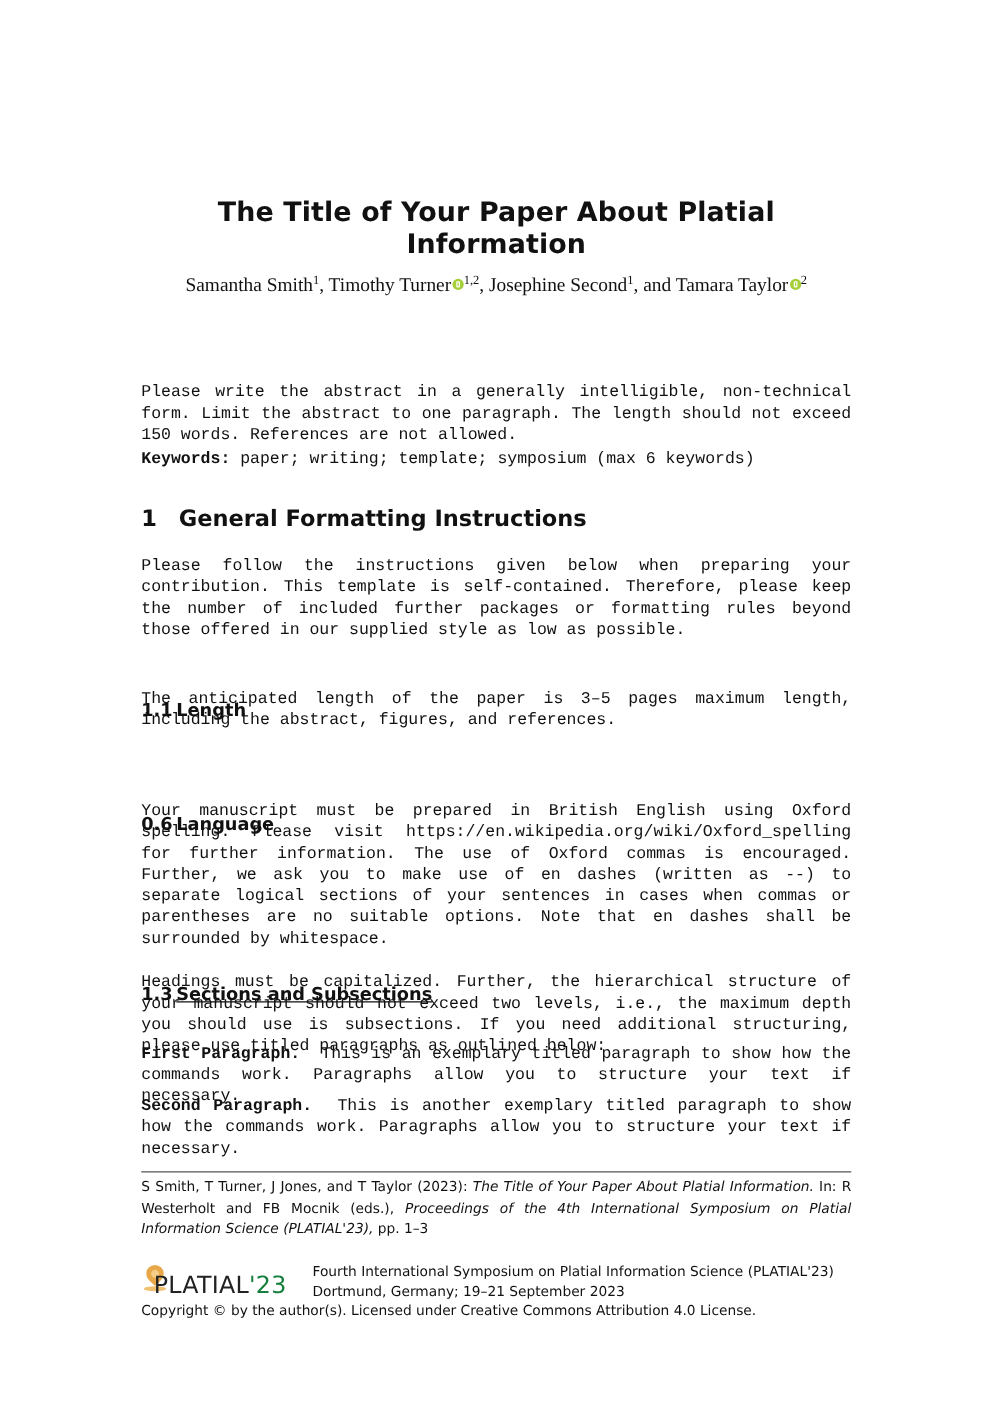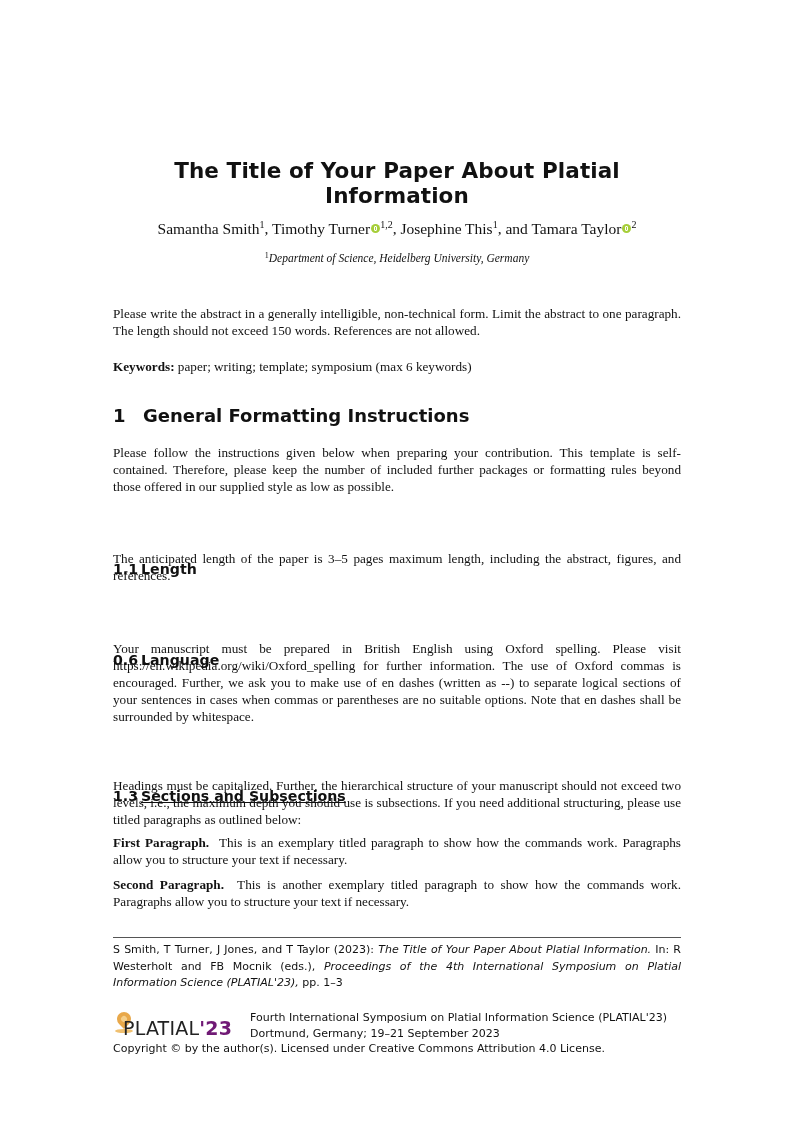--- a/index.html
+++ b/index.html
@@ -6,52 +6,51 @@
   body { width:794px; height:1123px; position:relative; overflow:hidden; color:#111; }
   .page { position:absolute; left:113px; top:0; width:568px; }
   .abs { position:absolute; }
   .title { top:158px; left:0; width:568px; text-align:center; font-family:"DejaVu Sans","Liberation Sans",sans-serif; font-weight:bold; font-size:21.5px; letter-spacing:0.1px; }
   .authors { top:220px; left:0; width:568px; text-align:center; font-family:"Liberation Serif",serif; font-size:15.5px; }
   .authors sup { font-size:10px; vertical-align: 6px; line-height:0; }
   .orcid { display:inline-block; width:9px; height:9px; border-radius:50%; background:#a6ce39; vertical-align:1px; margin-left:1px; position:relative; }
   .orcid::after { content:""; position:absolute; left:3px; top:2px; width:3px; height:5px; border:1px solid #fff; border-radius:1px; box-sizing:border-box; }
   .affils { top:250px; left:0; width:568px; text-align:center; font-family:"Liberation Serif",serif; font-style:italic; font-size:11.5px; line-height:16px; }
   .affils sup { font-style:normal; font-size:8px; vertical-align:4px; line-height:0; }
-  .body-text { font-family:Liberation Serif, serif; font-size:13.2px; line-height:17px; text-align:justify; width:568px; }
+  .body-text { font-family:Liberation Mono, monospace; font-size:13.2px; line-height:17px; text-align:justify; width:568px; }
   .body-text.last { text-align-last:left; }
   .h1 { font-family:"DejaVu Sans","Liberation Sans",sans-serif; font-weight:bold; font-size:18px; }
   .h1 .num { display:inline-block; width:30px; }
   .h2 { font-family:"DejaVu Sans","Liberation Sans",sans-serif; font-weight:bold; font-size:14.2px; }
   .h2 .num { display:inline-block; width:28px;margin-top:41px; }
   .bold { font-weight:bold; }
   .rule { top:937px; left:0; width:568px; height:1px; background:#555; }
   .cite { top:942px; left:0; width:568px; font-family:"DejaVu Sans","Liberation Sans",sans-serif; font-size:11px; line-height:16.5px; text-align:justify; }
   .cite i { font-style:italic; }
   .logo { top:1012px; left:0; width:130px; height:28px; }
   .logo-pin { position:absolute; left:4px; top:0; width:14px; height:14px; border-radius:50% 50% 50% 0; transform:rotate(-45deg); background:#e8a84a; }
   .logo-pin::after { content:""; position:absolute; left:4px; top:4px; width:6px; height:6px; border-radius:50%; background:#f5cf8a; }
   .logo-base { position:absolute; left:2px; top:17px; width:18px; height:4px; border-radius:50%; background:#f0c070; }
   .logo-text { position:absolute; left:10px; top:5px; font-family:"DejaVu Sans","Liberation Sans",sans-serif; font-size:19px; color:#222; letter-spacing:0.2px; }
-  .logo-text .yr { color:#701a75; font-weight:700; }
+  .logo-text .yr { color:#15803d; font-weight:400; }
   .conf { top:1010px; left:137px; font-family:"DejaVu Sans","Liberation Sans",sans-serif; font-size:11px; line-height:16px; }
   .copy { top:1042px; left:0; font-family:"DejaVu Sans","Liberation Sans",sans-serif; font-size:11px; }
 </style>
 </head>
 <body>
 
 <div class="page">
 
   <div class="abs title">The Title of Your Paper About Platial Information</div>
 
   <div class="abs authors">
-    <span><span>Samantha Smith</span><sup>1</sup></span><span>, </span><span><span>Timothy Turner</span><span class="orcid"></span><sup>1,2</sup></span><span>, </span><span><span>Josephine This</span><sup>1</sup></span><span>, and </span><span><span>Tamara Taylor</span><span class="orcid"></span><sup>2</sup></span>
+    <span><span>Samantha Smith</span><sup>1</sup></span><span>, </span><span><span>Timothy Turner</span><span class="orcid"></span><sup>1,2</sup></span><span>, </span><span><span>Josephine Second</span><sup>1</sup></span><span>, and </span><span><span>Tamara Taylor</span><span class="orcid"></span><sup>2</sup></span>
   </div>
 
   <div class="abs affils">
-    <div><sup>1</sup><span>Department of Science, Heidelberg University, Germany</span></div>
   </div>
 
   <div class="abs body-text last" style="top:305px;">Please write the abstract in a generally intelligible, non-technical form.  Limit the abstract to one paragraph. The length should not exceed 150 words. References are not allowed.</div>
 
   <div class="abs body-text" style="top:358px;">
     <span class="bold">Keywords:</span> <span>paper; writing; template; symposium (max 6 keywords)</span>
   </div>
 
   <div class="abs h1" style="top:405px;">
     <span class="num">1</span><span>General Formatting Instructions</span>

